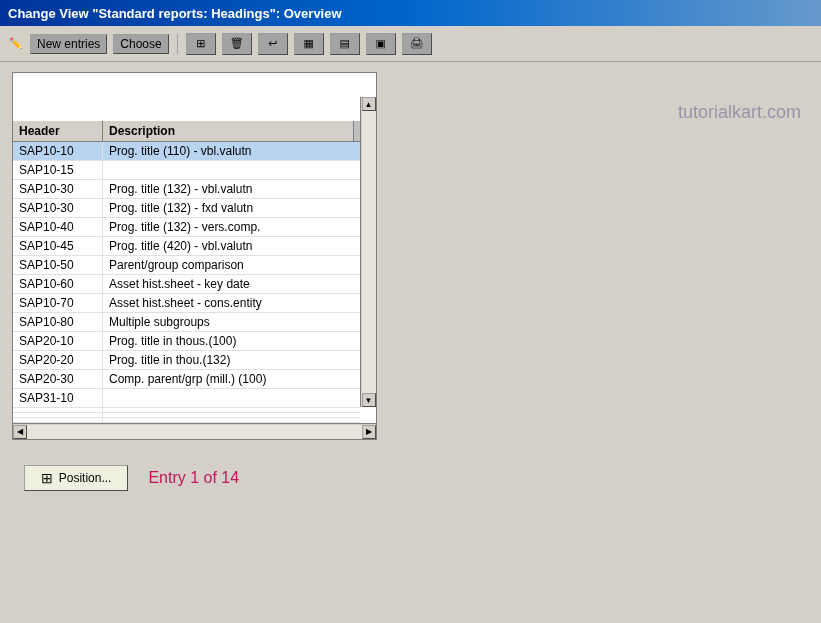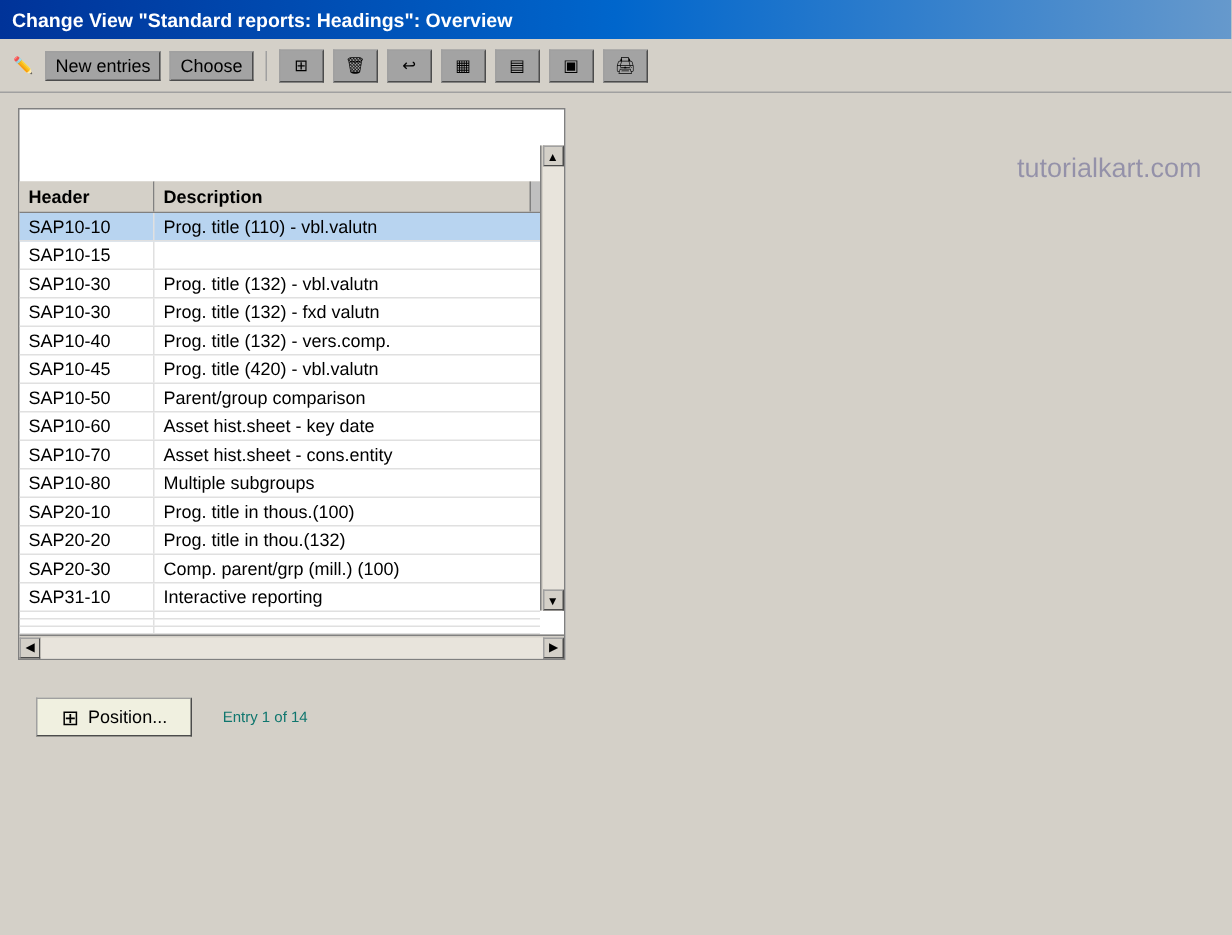--- a/index.html
+++ b/index.html
@@ -140,22 +140,22 @@
       background: #f0f0e0;
       border: 1px outset #a0a0a0;
       padding: 4px 16px;
       font-size: 12px;
       cursor: pointer;
       display: flex;
       align-items: center;
       gap: 6px;
     }
     .entry-info {
-      font-size: 10px;
-      color: #0f766e;
+      font-size: 16px;
+      color: #be185d;
     }
     .watermark {
       position: absolute;
       top: 40px;
       right: 20px;
       font-size: 18px;
       color: rgba(0,0,100,0.3);
       pointer-events: none;
     }
   </style>
@@ -252,21 +252,20 @@
         <div class="table-row">
           <div class="cell cell-header">SAP20-20</div>
           <div class="cell cell-desc">Prog. title in thou.(132)</div>
         </div>
         <div class="table-row">
           <div class="cell cell-header">SAP20-30</div>
           <div class="cell cell-desc">Comp. parent/grp (mill.) (100)</div>
         </div>
         <div class="table-row">
           <div class="cell cell-header">SAP31-10</div>
-          <div class="cell cell-desc">Interactive reporting</div>
         </div>
         <div class="table-row">
           <div class="cell cell-header"></div>
           <div class="cell cell-desc"></div>
         </div>
         <div class="table-row">
           <div class="cell cell-header"></div>
           <div class="cell cell-desc"></div>
         </div>
         <div class="table-row">

